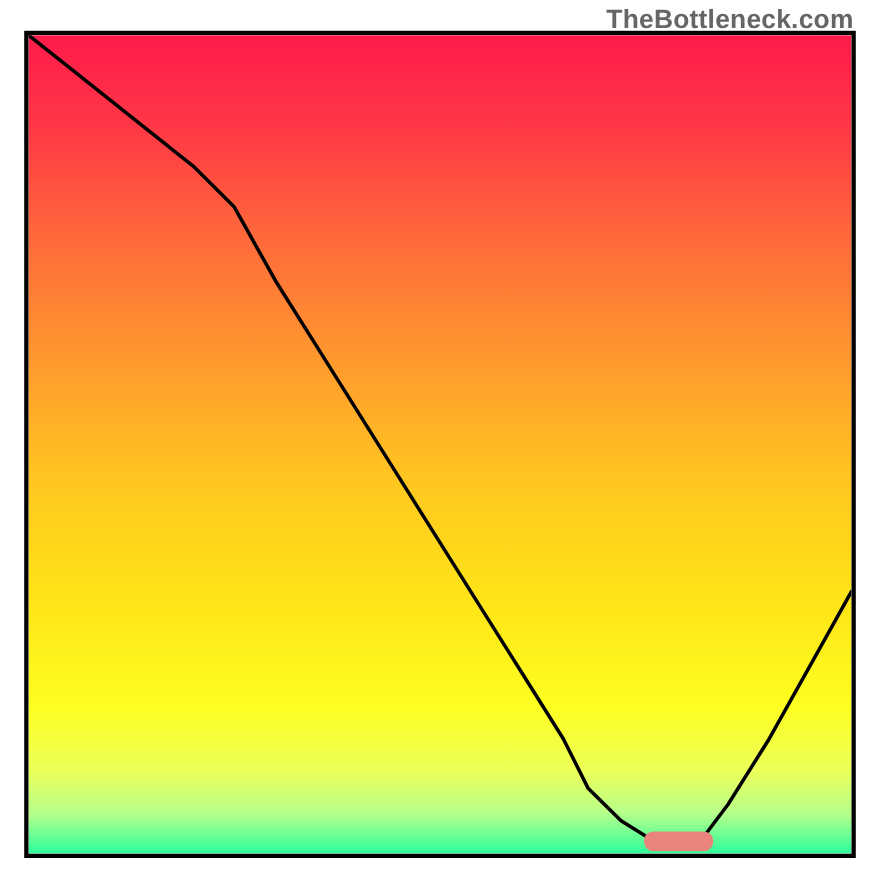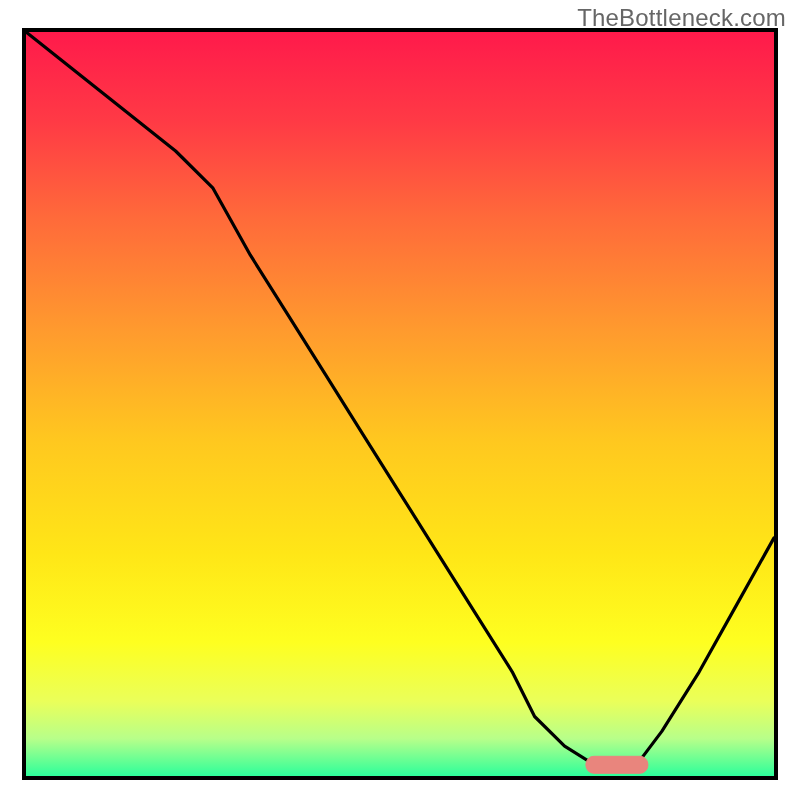--- a/index.html
+++ b/index.html
@@ -11,24 +11,24 @@
     font-family: Arial, Helvetica, sans-serif;
   }
   .stage {
     position: relative;
     width: 800px;
     height: 800px;
   }
   .watermark {
     position: absolute;
     top: 4px;
-    right: 14px;
+    right: 24px;
     color: #666666;
     font-size: 24px;
-    font-weight: 400;
+    font-weight: 700;
     font-family: Arial, Helvetica, sans-serif;
     letter-spacing: 0.2px;
   }
   .plot-frame {
     position: absolute;
     left: 22px;
     top: 28px;
     width: 756px;
     height: 752px;
     border: 4px solid #000000;

